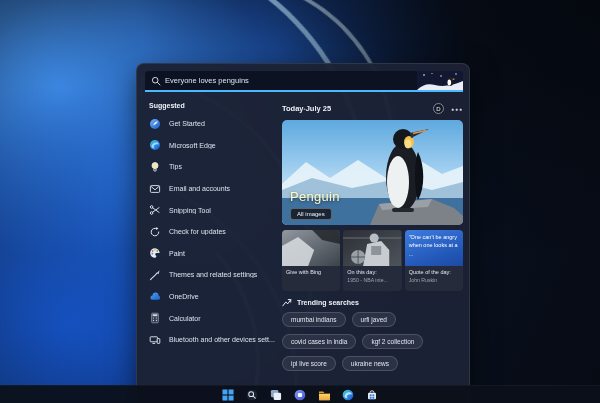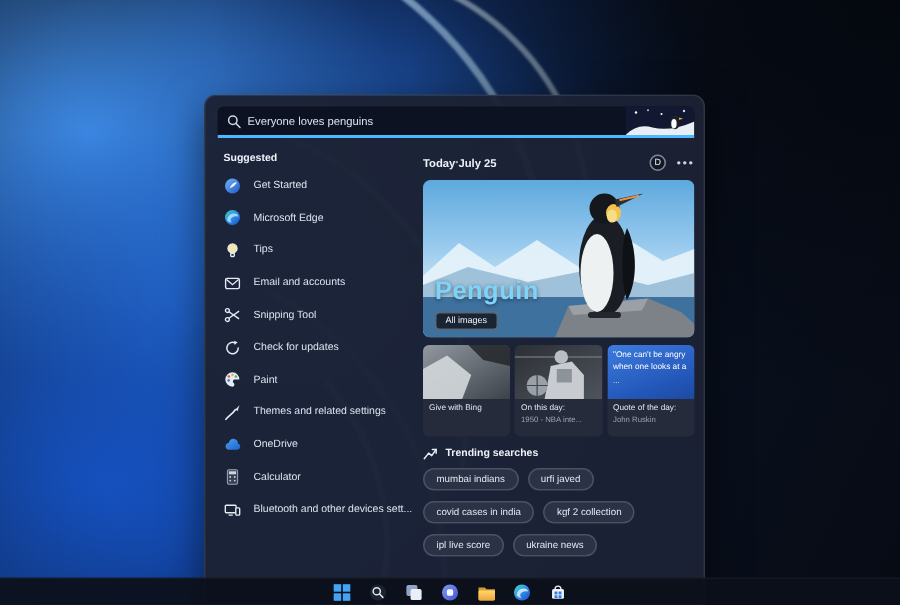--- a/index.html
+++ b/index.html
@@ -49,21 +49,21 @@
   .daily-head { margin-top:4px; height:13px; display:flex; align-items:center; justify-content:space-between; }
   .dh-left { font-size:7.5px; font-weight:bold; color:#eef1f7; display:flex; gap:0; align-items:center; }
   .dh-left .dot { color:#9aa6bb; font-size:6px; }
   .dh-right { display:flex; align-items:center; gap:7px; }
   .avatar { width:11px; height:11px; border-radius:50%; border:1px solid #7e899e; background:#141926;
     font-size:6px; color:#eef1f7; display:flex; align-items:center; justify-content:center; }
   .more { font-size:5px; letter-spacing:1px; color:#cfd6e4; }
 
   .hero { position:relative; margin-top:5px; width:181px; height:105px; border-radius:5px; overflow:hidden; }
   .hero svg { display:block; }
-  .hero-title { position:absolute; left:8px; bottom:21px; font-size:17px; font-weight:bold; color:#7dd3fc;
+  .hero-title { position:absolute; left:8px; bottom:21px; font-size:13px; font-weight:normal; color:#fef9c3;
     text-shadow:0 1px 3px rgba(0,0,0,0.5); letter-spacing:0.3px; }
   .hero-btn { position:absolute; left:8px; bottom:5px; font-size:6px; color:#f2f4f8;
     background:rgba(14,16,22,0.78); border:1px solid rgba(255,255,255,0.3); border-radius:3px; padding:2px 6px; }
 
   .cards { margin-top:5px; display:flex; gap:3px; }
   .card { flex:1 1 0; height:61px; border-radius:4px; overflow:hidden; background:#262b3b; }
   .card-img { display:block; width:100%; height:36px; }
   .quote { height:36px; background:linear-gradient(160deg,#3e7ce0 0%,#2257b8 70%,#1c4aa2 100%);
     font-size:5.5px; line-height:1.5; color:#fff; padding:3px 4px; overflow:hidden; }
   .card-cap { padding:3px 4px; font-size:5.5px; line-height:1.4; color:#e2e7f0; }

